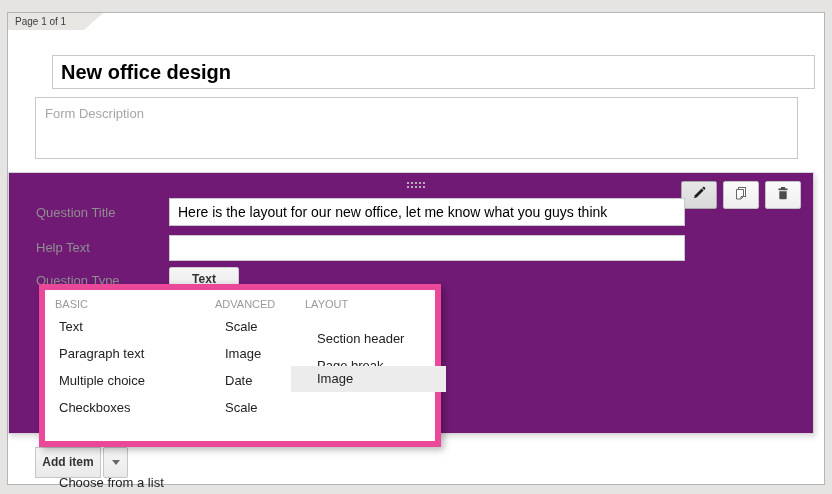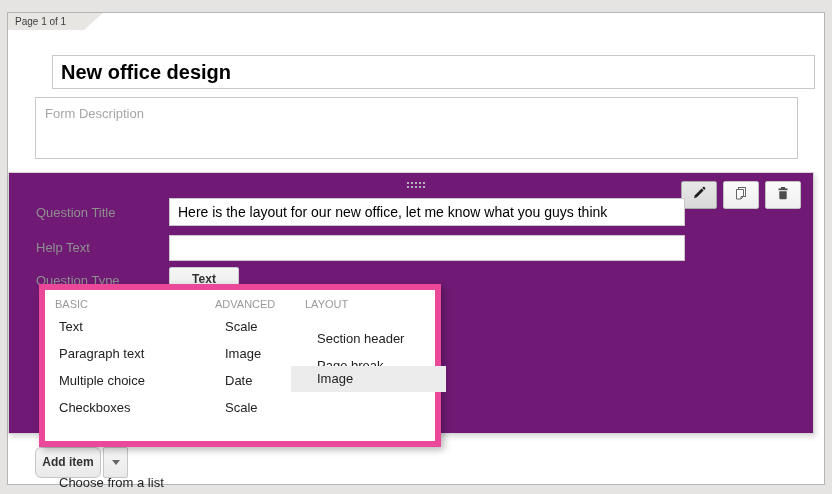--- a/index.html
+++ b/index.html
@@ -98,21 +98,21 @@
   .r4 { top:104px; } .r5 { top:131px;margin-top:48px; }
   .menu-item.highlight {
     left:246px; top:76px; width:155px; height:26px; line-height:26px;
     background:#ececec; padding-left:26px;
   }
   
   .add-item-wrap { position:absolute; left:27px; top:434px; display:flex; z-index:5; }
   .add-main {
     width:66px; height:31px;
     background:linear-gradient(#f7f7f7,#e9e9e9);
-    border:1px solid #c6c6c6; border-radius:6px;
+    border:1px solid #c6c6c6; border-radius:0;
     font-size:12px; font-weight:bold; color:#333;
     text-align:center; line-height:29px; cursor:pointer;
   }
   .add-arrow {
     width:25px; height:31px; margin-left:2px;
     background:linear-gradient(#f7f7f7,#e9e9e9);
     border:1px solid #c6c6c6; border-radius:2px;
     display:flex; align-items:center; justify-content:center; cursor:pointer;
   }
   .caret {

